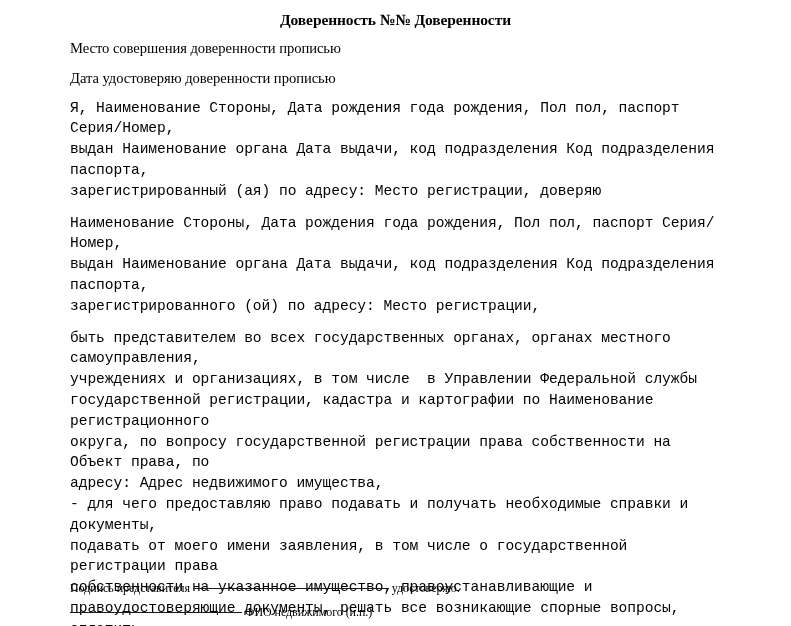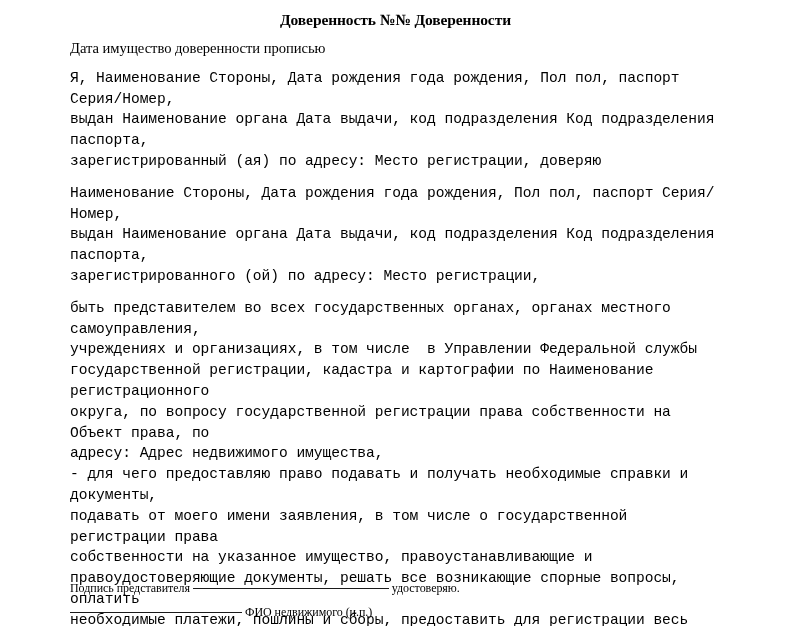--- a/index.html
+++ b/index.html
@@ -74,22 +74,23 @@
 </style>
 </head>
 <body>
 
 <div class="page">
 
   <div class="doc-title">Доверенность №№ Доверенности</div>
 
   <div class="body-area">
 
+    <p class="para tight">Место совершения доверенности прописью</p>
 
-    <p class="para tight">Дата имущество доверенности прописью</p>
+    <p class="para tight">Дата удостоверяю доверенности прописью</p>
 
     <p class="para block-main">Я, Наименование Стороны, Дата рождения года рождения, Пол пол, паспорт Серия/Номер,
 выдан Наименование органа Дата выдачи, код подразделения Код подразделения паспорта,
 зарегистрированный (ая) по адресу: Место регистрации, доверяю</p>
 
     <p class="para block-main">Наименование Стороны, Дата рождения года рождения, Пол пол, паспорт Серия/Номер,
 выдан Наименование органа Дата выдачи, код подразделения Код подразделения паспорта,
 зарегистрированного (ой) по адресу: Место регистрации,</p>
 
     <p class="para block-main">быть представителем во всех государственных органах, органах местного самоуправления,

